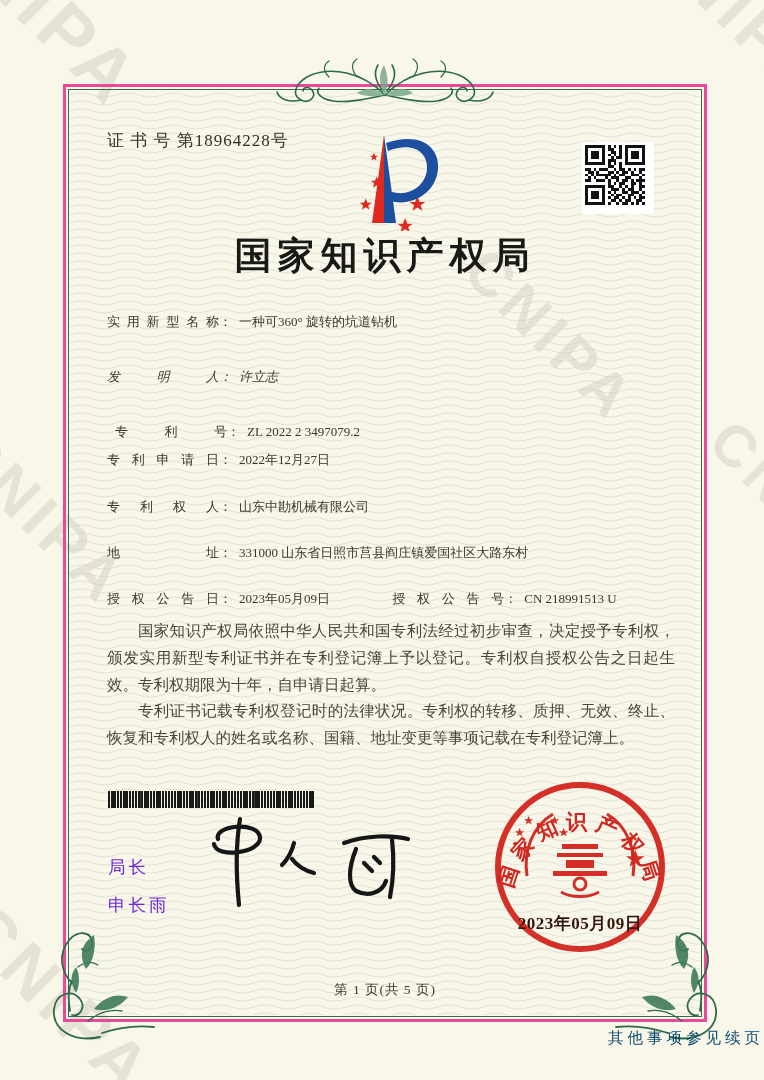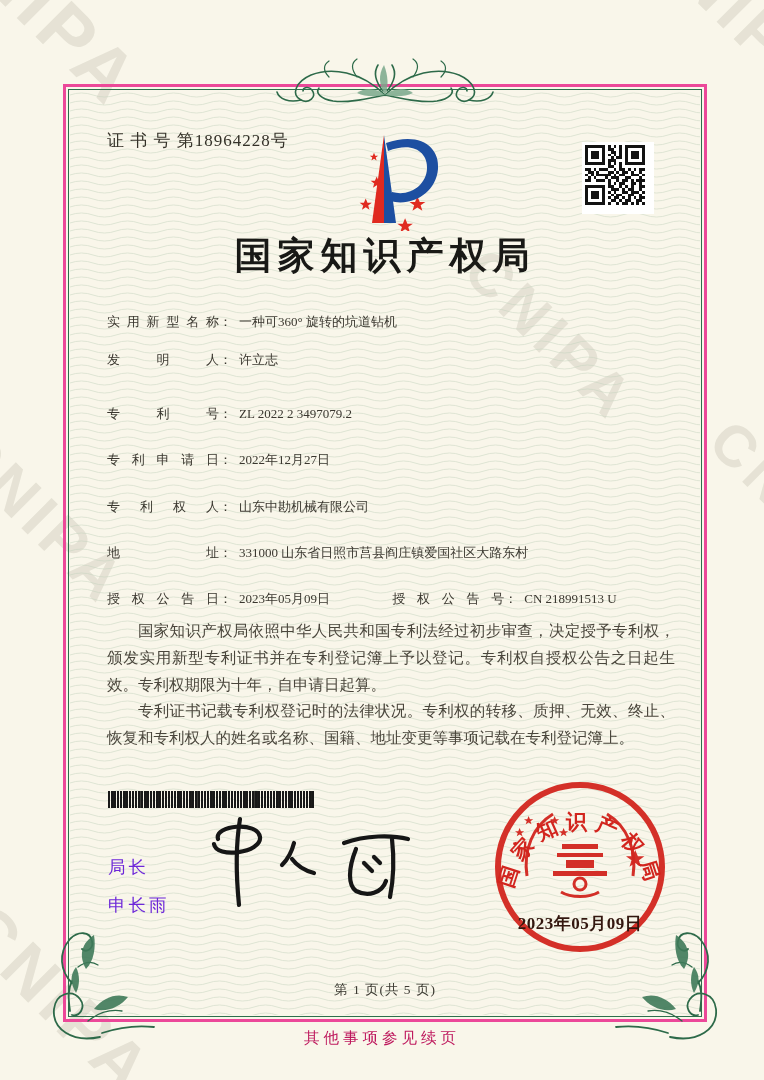--- a/index.html
+++ b/index.html
@@ -27,21 +27,21 @@
       repeating-linear-gradient(90deg,#181818 0 2px,transparent 2px 3px),
       repeating-linear-gradient(90deg,transparent 0 5px,#1d1d1b 5px 7px,transparent 7px 11px),
       repeating-linear-gradient(90deg,transparent 0 13px,#3a3a36 13px 14px,transparent 14px 19px);}
   .signer{left:42px;font-size:17.5px;color:#6d28d9;letter-spacing:3px;}
   .qr-box{left:516px;top:55px;width:66px;height:66px;background:#fff;padding:3px;}
   .qr-box svg{width:60px;height:60px;display:block;}
   .seal{left:425px;top:691px;width:178px;height:178px;}
   .seal-date{position:absolute;left:0;top:134px;width:100%;text-align:center;font-size:17px;
              font-weight:700;color:#33170f;letter-spacing:0.5px;}
   .page-footer{left:0;top:894px;width:100%;text-align:center;font-size:13.5px;color:#3c3a32;letter-spacing:1px;}
-  .note{left:0;top:1028px;width:100%;text-align:center;font-size:15.5px;color:#be185d;letter-spacing:4px;}
+  .note{left:0;top:1028px;width:100%;text-align:right;font-size:15.5px;color:#0c4a6e;letter-spacing:4px;}
   .orn{pointer-events:none;}
 </style>
 </head>
 <body>
 
 <div class="page">
 
   <div class="wm" style="left:-90px;top:-40px;font-size:74px;">CNIPA</div>
   <div class="wm" style="left:620px;top:-30px;font-size:66px;">CNIPA</div>
   <div class="wm" style="left:444px;top:300px;font-size:60px;">CNIPA</div>
@@ -371,24 +371,24 @@
           <rect x="18" y="20" width="1" height="1"></rect>
           <rect x="20" y="20" width="1" height="1"></rect>
         </svg>
     </div>
 
     <div class="abs title">国家知识产权局</div>
 
     <div class="abs row" style="top:226px;">
       <span class="lbl">实用新型名称</span><span>：</span><span class="val">一种可360° 旋转的坑道钻机</span>
     </div>
-    <div class="abs row" style="top:264px;">
+    <div class="abs row" style="top:281px;font-style:italic;">
       <span class="lbl">发明人</span><span>：</span><span class="val">许立志</span>
     </div>
-    <div class="abs row" style="top:318px;">
+    <div class="abs row" style="top:336px;margin-left:8px;">
       <span class="lbl">专利号</span><span>：</span><span class="val">ZL 2022 2 3497079.2</span>
     </div>
     <div class="abs row" style="top:364px;">
       <span class="lbl">专利申请日</span><span>：</span><span class="val">2022年12月27日</span>
     </div>
     <div class="abs row" style="top:411px;">
       <span class="lbl">专利权人</span><span>：</span><span class="val">山东中勘机械有限公司</span>
     </div>
     <div class="abs row" style="top:457px;">
       <span class="lbl">地址</span><span>：</span><span class="val">331000 山东省日照市莒县阎庄镇爱国社区大路东村</span>

